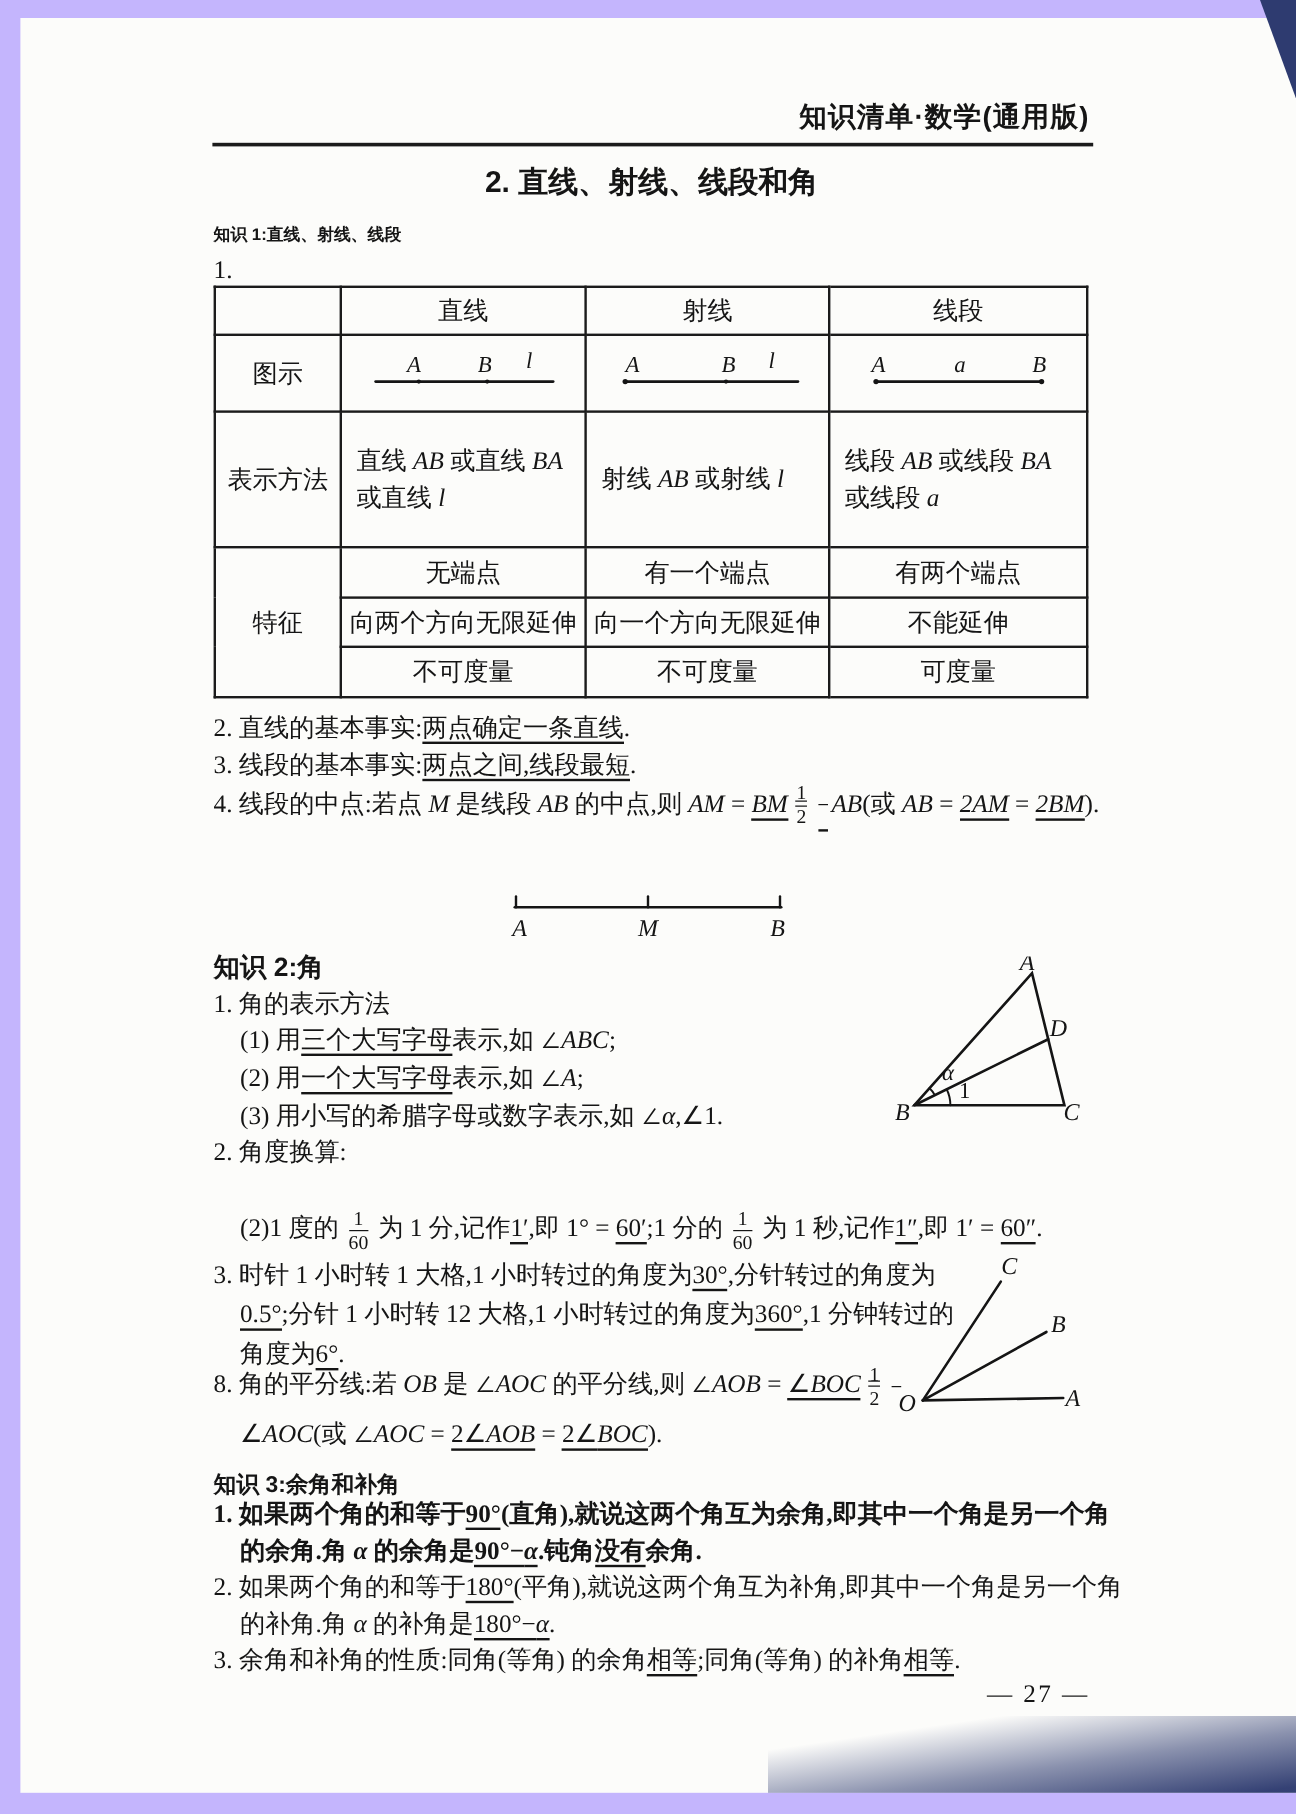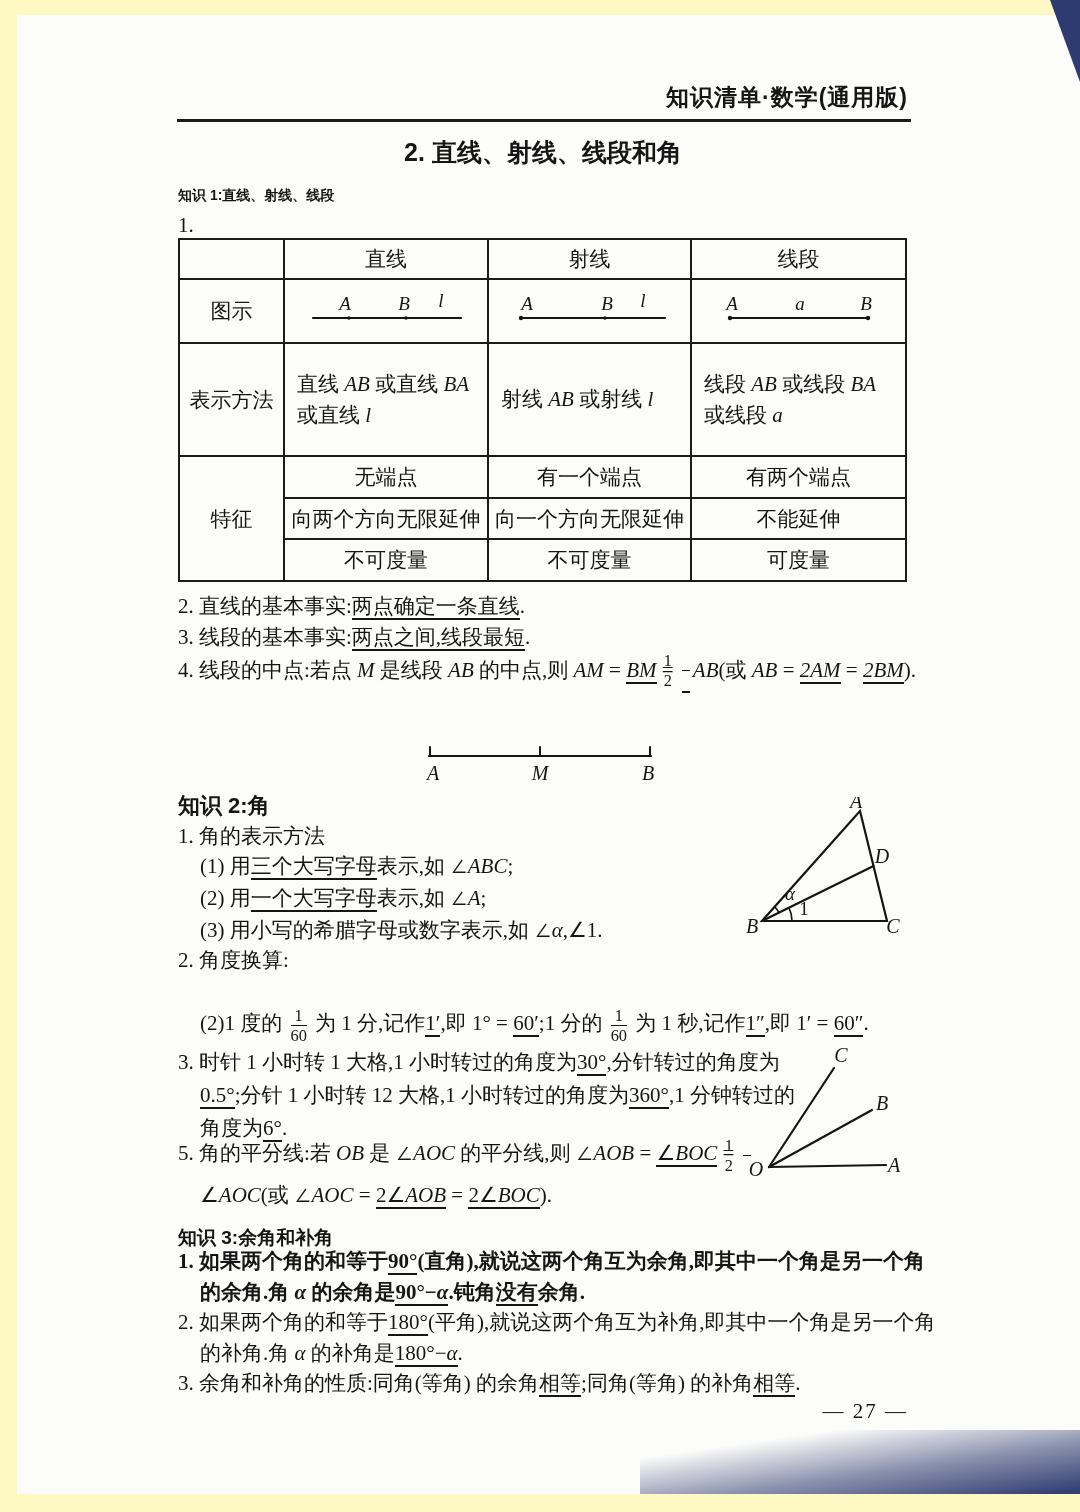--- a/index.html
+++ b/index.html
@@ -1,17 +1,17 @@
 <!DOCTYPE html>
 <html><head>
 <meta charset="utf-8">
 <style>
   html,body{margin:0;padding:0;}
   body{width:1080px;height:1512px;background:#2e3b70;font-family:"Liberation Serif",serif;}
-  #canvas{position:relative;width:1080px;height:1512px;background:#fef9c3;overflow:hidden;color:#151515;}
+  #canvas{position:relative;width:1080px;height:1512px;background:#c4b5fd;overflow:hidden;color:#151515;}
   .paper{position:absolute;left:17px;top:15px;right:0;bottom:18px;background:#fcfcfa;}
   .wedge-tr{position:absolute;right:0;top:0;width:30px;height:82px;background:#2e3b70;
             clip-path:polygon(0 0,100% 0,100% 100%);}
   .shadow-br{position:absolute;right:0;bottom:18px;width:440px;height:64px;
              background:linear-gradient(to bottom right,rgba(46,59,112,0) 22%,rgba(46,59,112,.55) 60%,rgba(46,59,112,.97) 96%);}
   .txt{position:absolute;font-size:21px;line-height:31px;white-space:normal;}
   .sans{font-family:"Liberation Sans",sans-serif;font-weight:700;}
   .hdr{top:82px;left:0;width:908px;text-align:right;font-size:23px;letter-spacing:1px;}
   .hdr-rule{position:absolute;top:119px;left:177px;width:734px;height:3px;background:#1b1b1b;}
   .title{top:137px;left:178px;width:730px;text-align:center;font-size:25px;}
@@ -165,21 +165,21 @@
   <div class="txt" id="k2s3"><span>(3) 用小写的希腊字母或数字表示,如 ∠</span><span class="i">α</span><span>,∠1.</span></div>
   <div class="txt" id="k2i2">2. 角度换算:</div>
   <div class="txt" id="k2s22"><span>(2)1 度的 </span><span class="frac">
         <span class="num">1</span>
         <span class="den">60</span>
       </span><span> 为 1 分,记作</span><span class="u">1′</span><span>,即 1° = </span><span class="u">60′</span><span>;1 分的 </span><span class="frac">
         <span class="num">1</span>
         <span class="den">60</span>
       </span><span> 为 1 秒,记作</span><span class="u">1″</span><span>,即 1′ = </span><span class="u">60″</span><span>.</span></div>
   <div class="txt hang" id="k2i3"><span>3. 时针 1 小时转 1 大格,1 小时转过的角度为</span><span class="u">30°</span><span>,分针转过的角度为</span><span class="u">0.5°</span><span>;分针 1 小时转 12 大格,1 小时转过的角度为</span><span class="u">360°</span><span>,1 分钟转过的角度为</span><span class="u">6°</span><span>.</span></div>
-  <div class="txt hang" id="k2i4"><span>5. 角的平分线:若 </span><span class="i">OB</span><span> 是 ∠</span><span class="i">AOC</span><span> 的平分线,则 ∠</span><span class="i">AOB</span><span> = </span><span class="u">∠</span><span class="u i">BOC</span><span> = </span><span class="frac">
+  <div class="txt hang" id="k2i4"><span>8. 角的平分线:若 </span><span class="i">OB</span><span> 是 ∠</span><span class="i">AOC</span><span> 的平分线,则 ∠</span><span class="i">AOB</span><span> = </span><span class="u">∠</span><span class="u i">BOC</span><span> = </span><span class="frac">
         <span class="num">1</span>
         <span class="den">2</span>
       </span><span>∠</span><span class="i">AOC</span><span>(或 ∠</span><span class="i">AOC</span><span> = </span><span class="u">2∠</span><span class="u i">AOB</span><span> = </span><span class="u">2∠</span><span class="u i">BOC</span><span>).</span></div>
 
   <svg id="tri" width="158" height="142" viewBox="0 0 158 142">
     <path d="M20,124 L118,14 L145,124 Z" stroke-width="2.2"></path>
     <path d="M20,124 L131.5,69" stroke-width="2.2"></path>
     <path d="M32.6,109.8 A19,19 0 0 1 37,115.6" stroke-width="1.6"></path>
     <path d="M46.9,110.7 A30,30 0 0 1 50,124" stroke-width="1.6"></path>
     <text class="dl" x="114" y="11" text-anchor="middle">A</text>

